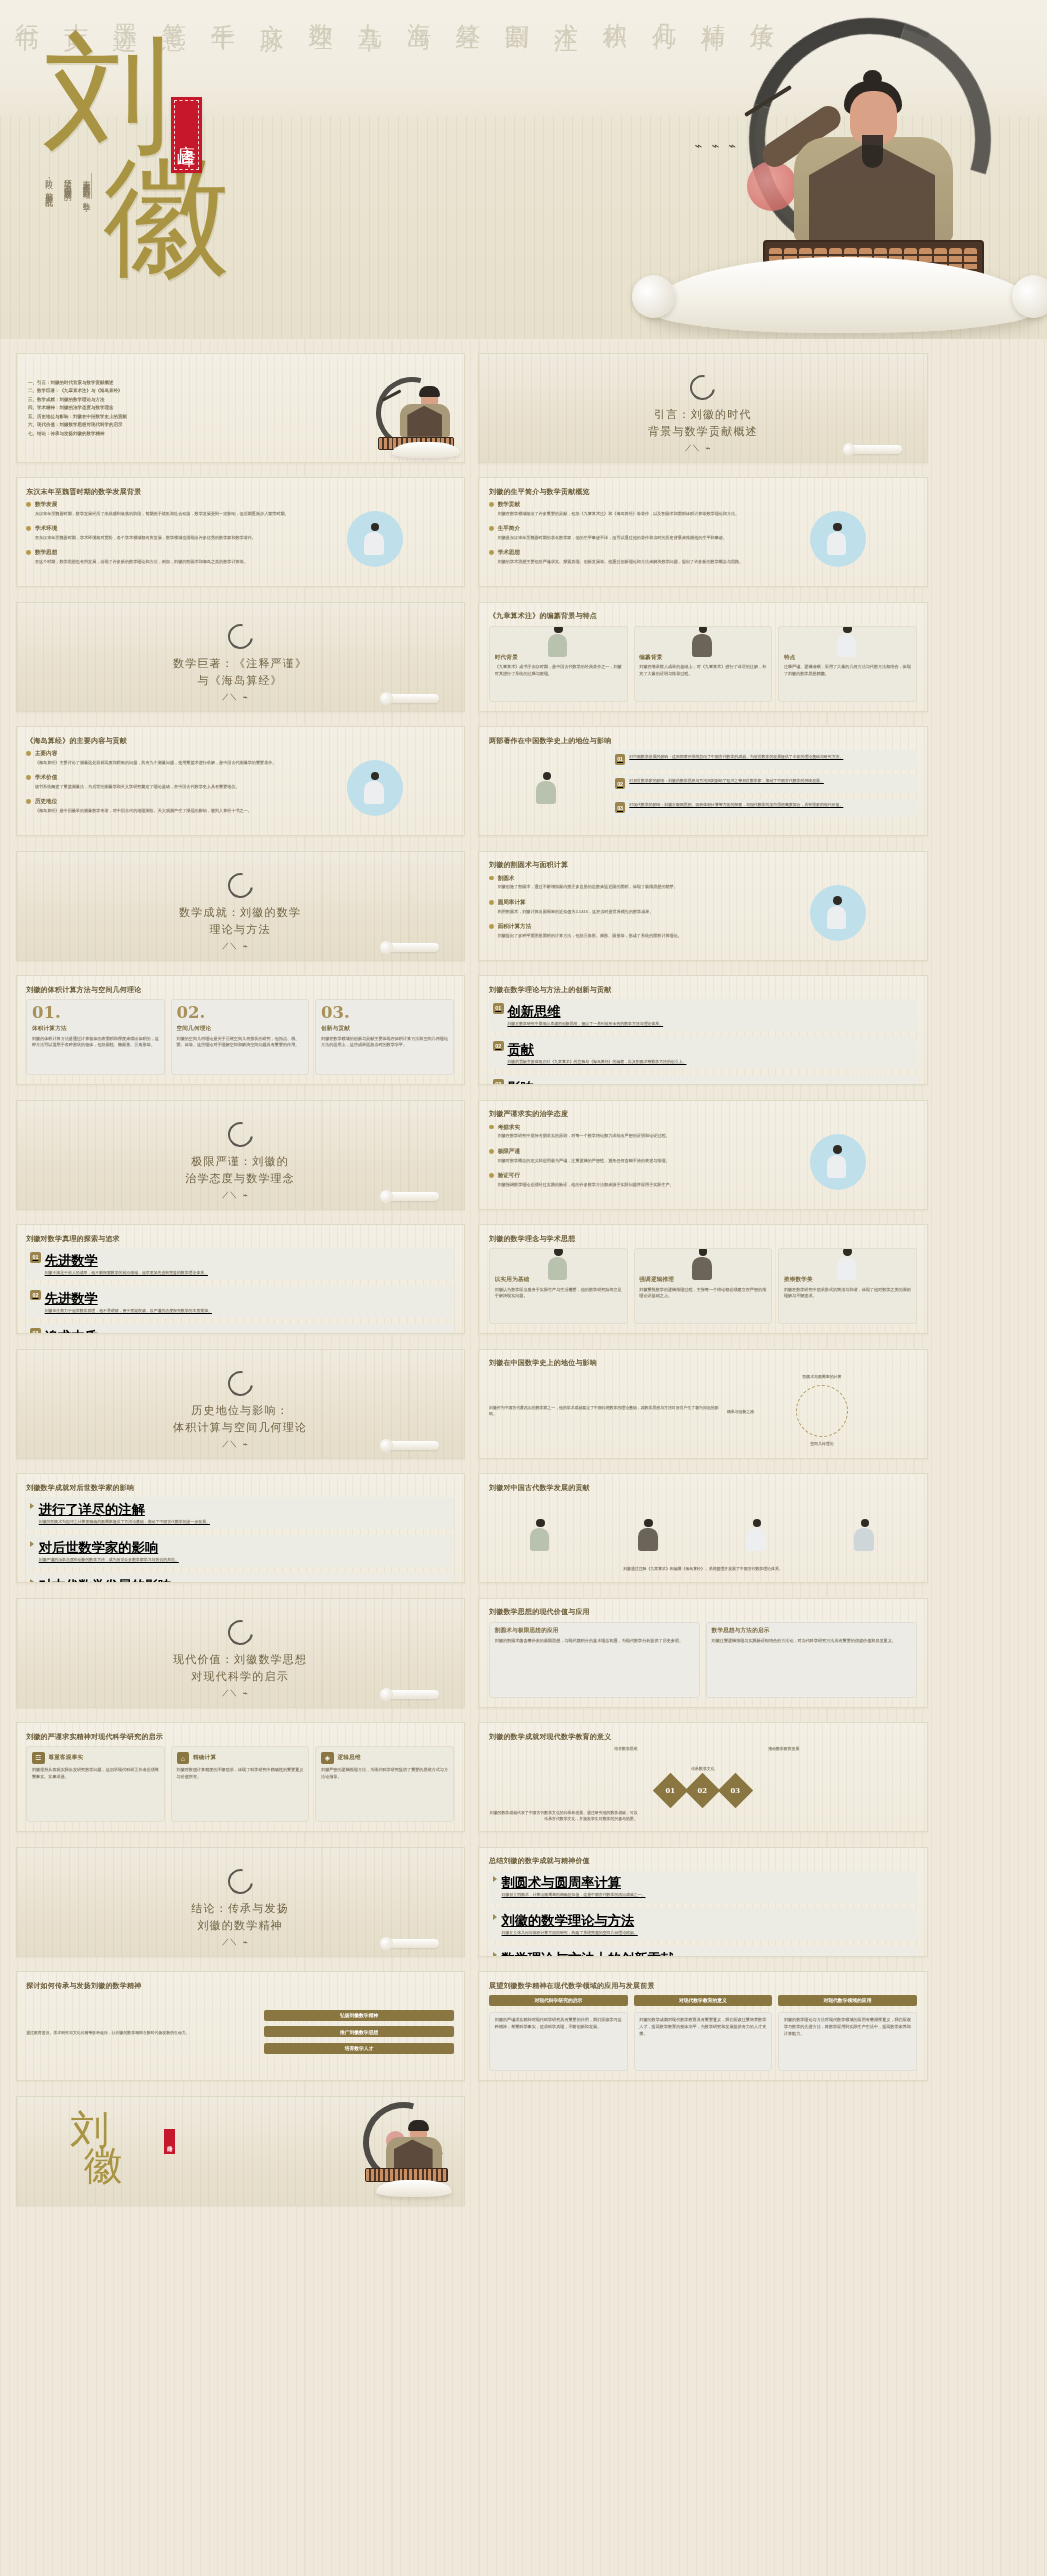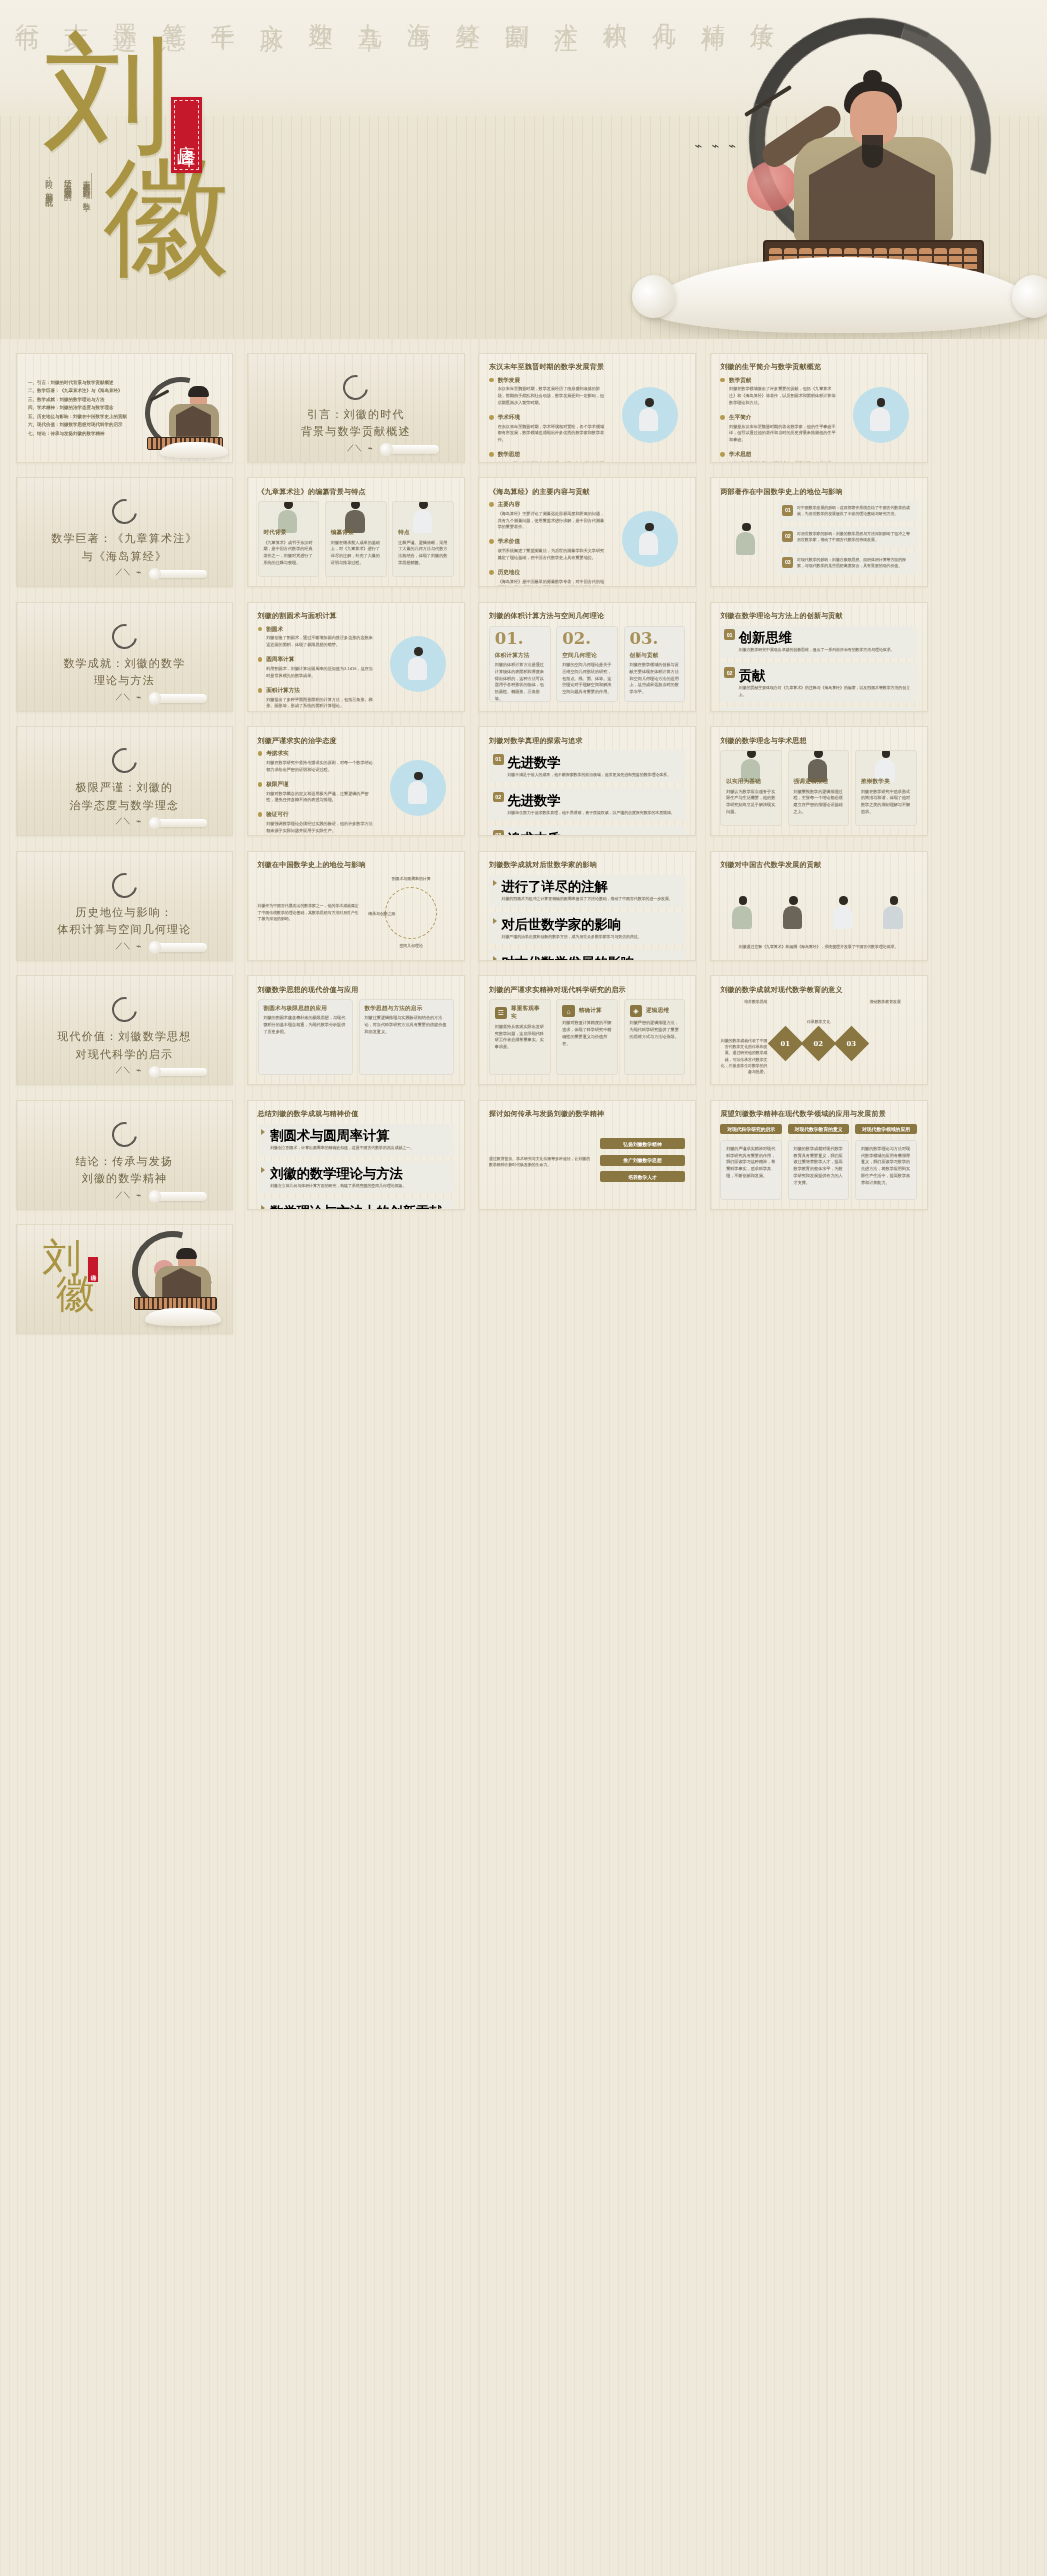--- a/index.html
+++ b/index.html
@@ -134,21 +134,21 @@
     content:""; position:absolute; bottom:15.5px; width:43px; height:43px;
     border-radius:50%; background:radial-gradient(circle at 35% 35%,#fff,#ded7c6);
     box-shadow:0 1.9px 5.8px rgba(90,80,60,.25);
   }
   .scroll:before{ left:-17.5px; } .scroll:after{ right:-17.5px; }
 
   
   .grid{
     position:relative; width:943px;
     padding:13.6px 15.5px 19.4px 15.5px;
-    display:grid; grid-template-columns:repeat(4,1fr); gap:14.5px 13.6px;
+    display:grid; grid-template-columns:repeat(2,1fr); gap:14.5px 13.6px;
   }
   .slide{
     position:relative; width:100%; height:110px;
     background:
       repeating-linear-gradient(90deg, rgba(172,160,130,.11) 0 1px, rgba(0,0,0,0) 1px 7.8px),
       linear-gradient(180deg,#f3efe4 0%,#f0ebdd 100%);
     border:1px solid #e0d9c6;
     overflow:hidden;
     box-shadow:0 1px 1.9px rgba(120,105,75,.06);
   }
@@ -204,21 +204,21 @@
   .bul p{ font-size:4.1px;line-height:1.6;color:#8b8372;font-weight:700;}
   .num{ font-family:"DejaVu Serif","Liberation Serif",serif; font-size:16.5px; color:#a8925a; font-weight:700; line-height:1; margin-bottom:3.9px;}
   .chip{
     background:#8a7640;color:#fff;font-size:4.8px;font-weight:700;border-radius:1.9px;
     padding:2.4px 0; text-align:center; margin-bottom:2.9px;
   }
   .stepn{
     width:10.7px;height:10.7px;border-radius:1.9px;background:#9b854c;color:#fff;
     font-size:5.3px;font-weight:700;display:flex;align-items:center;justify-content:center;flex:0 0 10.7px;
   }
-  .steprow{ display:flex;gap:3.9px;align-items:flex-start;background:#ecebe4;border-radius:2.9px;padding:3.9px;margin-bottom:2.9px;}
+  .steprow{ display:flex;gap:3.9px;align-items:flex-start;background:#ecebe4;border-radius:2.9px;padding:3.9px;margin-bottom:2.9px;text-decoration:underline;}
   .arrow{ width:0;height:0;border-left:4.8px solid #a08a50;border-top:3.9px solid transparent;border-bottom:3.9px solid transparent;flex:0 0 4.8px;margin-top:1.9px;}
   .toc{ position:absolute; left:11.6px; top:25px; width:60%;}
   .toc li{ list-style:none; font-size:4.5px; color:#7d7357; font-weight:700; line-height:1.9; white-space:nowrap;}
   .fig{ position:absolute; }
   .fig.right{ right:7.8px; bottom:5.8px; }
   .tiny{ font-size:3.9px; line-height:1.6; color:#8b8372; font-weight:700;}
   .rhombus{
     width:25px;height:25px;background:#8a7640;transform:rotate(45deg);
     display:flex;align-items:center;justify-content:center;
   }
@@ -415,21 +415,21 @@
     <div class="h"></div>
               <div class="b"></div>
             </div>
               </div>
             </div>
       </div>
     </div>
     <div class="slide cover">
       <div class="sec">
             <div class="ensou"></div>
-            <div class="t1">数学巨著：《九章算术注》</div>
+            <div class="t1">数学巨著：《注释严谨》</div>
             <div class="t2">与《海岛算经》</div>
           </div>
           <div class="sec-deco">
             <span class="bird">⟋⟍ ⌁</span>
             <span class="mini-scroll"></span>
           </div>
     </div>
     <div class="slide">
       <div class="s-title">《九章算术注》的编纂背景与特点</div>
       <div class="cols">

